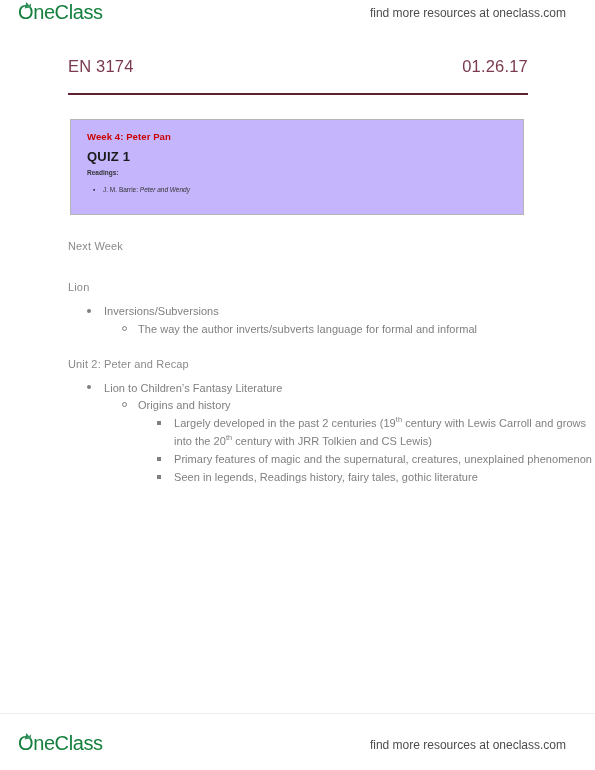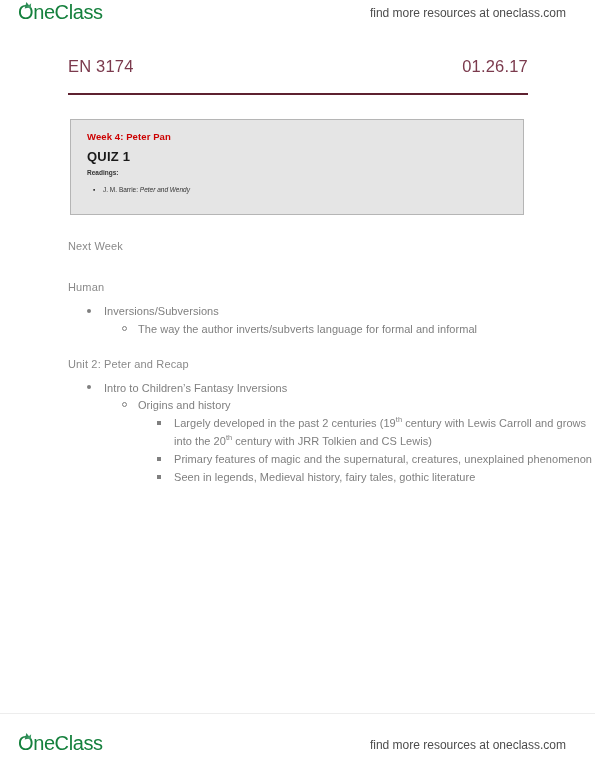--- a/index.html
+++ b/index.html
@@ -93,21 +93,21 @@
     background: #5e2130;
   }
 
   
   .callout {
     position: absolute;
     left: 70px;
     top: 119px;
     width: 454px;
     height: 96px;
-    background: #e5e5e5;
+    background: #c4b5fd;
     border: 1px solid #b5b5b5;
     box-sizing: border-box;
   }
   .callout-title {
     position: absolute;
     left: 16px;
     top: 11px;
     font-size: 9.5px;
     font-weight: bold;
     color: #cc0000;
@@ -254,21 +254,21 @@
   </div>
 </div>
 
 <div class="content">
 
   <div class="section-heading">Next Week</div>
   <div class="gap-sm"></div>
 
   <div class="gap-md"></div>
 
-  <div class="section-heading">Human</div>
+  <div class="section-heading">Lion</div>
   <div class="gap-sm"></div>
   <ul class="lvl">
     <li class="item l1">
       <span class="mark"></span>
       <span>Inversions/Subversions</span>
       <ul class="lvl">
         <li class="item l2">
           <span class="mark"></span>
           <span>The way the author inverts/subverts language for formal and informal</span>
         </li>
@@ -276,37 +276,37 @@
     </li>
   </ul>
 
   <div class="gap-md"></div>
 
   <div class="section-heading">Unit 2: Peter and Recap</div>
   <div class="gap-sm"></div>
   <ul class="lvl">
     <li class="item l1">
       <span class="mark"></span>
-      <span>Intro to Children’s Fantasy Inversions</span>
+      <span>Lion to Children’s Fantasy Literature</span>
       <ul class="lvl">
         <li class="item l2">
           <span class="mark"></span>
           <span>Origins and history</span>
           <ul class="lvl">
             <li class="item l3">
               <span class="mark"></span>
               <span>Largely developed in the past 2 centuries (19<sup>th</sup> century with Lewis Carroll and grows into the 20<sup>th</sup> century with JRR Tolkien and CS Lewis)</span>
             </li>
             <li class="item l3">
               <span class="mark"></span>
               <span>Primary features of magic and the supernatural, creatures, unexplained phenomenon</span>
             </li>
             <li class="item l3">
               <span class="mark"></span>
-              <span>Seen in legends, Medieval history, fairy tales, gothic literature</span>
+              <span>Seen in legends, Readings history, fairy tales, gothic literature</span>
             </li>
           </ul>
         </li>
       </ul>
     </li>
   </ul>
 
 </div>
 
 <div class="footer-rule"></div>

